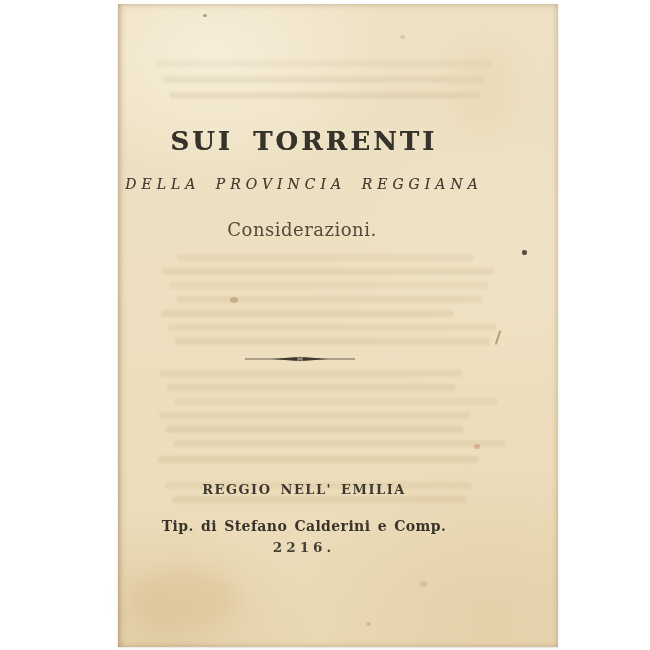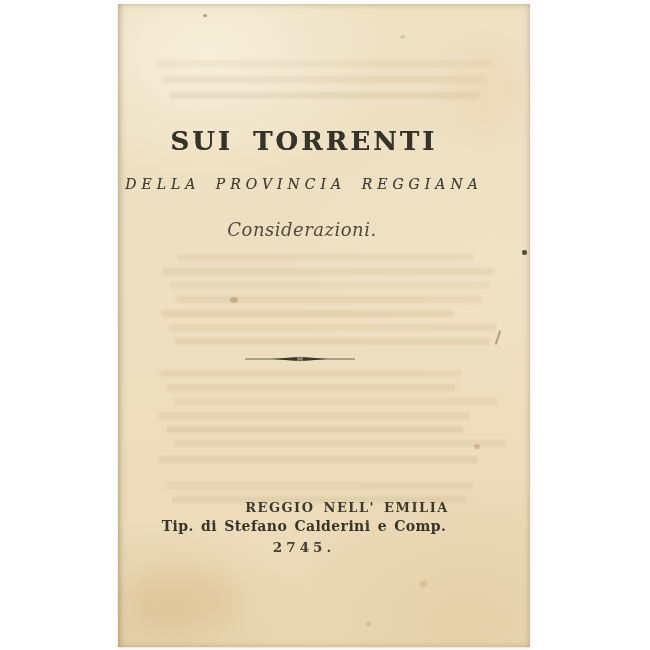--- a/index.html
+++ b/index.html
@@ -28,20 +28,21 @@
       radial-gradient(ellipse 300px 220px at 85% 95%, rgba(214,186,140,0.30), rgba(214,186,140,0) 70%),
       radial-gradient(ellipse 240px 160px at 8% 97%, rgba(212,184,138,0.38), rgba(212,184,138,0) 70%),
       radial-gradient(ellipse 300px 200px at 90% 40%, rgba(245,233,205,0.35), rgba(245,233,205,0) 70%),
       linear-gradient(180deg, #eee1c4 0%, #eddfc0 45%, #ecdcba 80%, #eadab6 100%);
     box-shadow:
       inset 5px 0 7px -4px rgba(137,108,70,0.55),
       inset -4px 0 7px -4px rgba(160,130,88,0.40),
       inset 0 4px 7px -4px rgba(160,130,88,0.35),
       inset 0 -4px 7px -4px rgba(160,130,88,0.30),
       0 1px 2px rgba(0,0,0,0.12);
+    padding-left: 28px;
   }
   .txt {
     position: absolute;
     left: 186px;
     transform: translateX(-50%);
     white-space: nowrap;
     text-align: center;
   }
   .book-title {
     top: 122px;
@@ -57,40 +58,38 @@
     font-size: 14px;
     letter-spacing: 5px;
     word-spacing: 6px;
     color: #433e33;
     text-shadow: 0 0 0.4px rgba(60,55,44,0.55);
     font-style: italic;
   }
   .heading-note {
     top: 215px;
     left: 184px;
-    font-style: italic;
     font-size: 18px;
     letter-spacing: 0.5px;
     color: #53493a;
   }
   .ornament {
     position: absolute;
     left: 182px;
     top: 349px;
     transform: translateX(-50%);
   }
   .imprint-place {
-    top: 496px;
+    top: 478px;
     font-size: 13px;
     font-weight: bold;
     letter-spacing: 1.5px;
     word-spacing: 3px;
     color: #3e392f;
     transform: translateX(-50%) scaleY(1.05);
-    margin-left: 43px;
   }
   .imprint-printer {
     top: 514px;
     font-size: 14px;
     font-weight: bold;
     letter-spacing: 0.4px;
     word-spacing: 2px;
     color: #39342b;
   }
   .imprint-year {
@@ -149,21 +148,21 @@
       <polygon points="27,6 52.5,3.9 52.5,8.1" fill="#3e392d"></polygon>
       <polygon points="83,6 57.5,3.9 57.5,8.1" fill="#3e392d"></polygon>
       <circle cx="54" cy="4.6" r="0.8" fill="#3e392d"></circle>
       <circle cx="54" cy="7.4" r="0.8" fill="#3e392d"></circle>
       <circle cx="56" cy="4.6" r="0.8" fill="#3e392d"></circle>
       <circle cx="56" cy="7.4" r="0.8" fill="#3e392d"></circle>
     </svg>
 
     <div class="txt imprint-place">REGGIO NELL' EMILIA</div>
     <div class="txt imprint-printer">Tip. di Stefano Calderini e Comp.</div>
-    <div class="txt imprint-year">2745.</div>
+    <div class="txt imprint-year">2216.</div>
 
     <div class="spot" style="left:85px; top:10px; width:4px; height:3px; background:rgba(110,95,60,0.55);"></div>
     <div class="spot" style="left:282px; top:31px; width:5px; height:4px; background:rgba(170,135,85,0.30); filter:blur(0.5px);"></div>
     <div class="spot" style="left:112px; top:293px; width:8px; height:6px; background:rgba(158,116,58,0.38); filter:blur(0.6px);"></div>
     <div class="spot" style="left:404px; top:246px; width:5px; height:5px; background:rgba(60,55,42,0.85); border-radius:2px;"></div>
     <div class="spot" style="left:379px; top:326px; width:1.5px; height:15px; background:rgba(130,105,62,0.55); border-radius:1px; transform:rotate(18deg);"></div>
     <div class="spot" style="left:356px; top:440px; width:6px; height:5px; background:rgba(175,110,70,0.35); filter:blur(0.5px);"></div>
     <div class="spot" style="left:302px; top:577px; width:7px; height:6px; background:rgba(180,140,90,0.30); filter:blur(0.8px);"></div>
     <div class="spot" style="left:248px; top:618px; width:5px; height:4px; background:rgba(165,130,80,0.32); filter:blur(0.6px);"></div>
     <div class="spot" style="left:10px; top:565px; width:110px; height:60px; background:rgba(214,180,126,0.28); filter:blur(9px);"></div>

